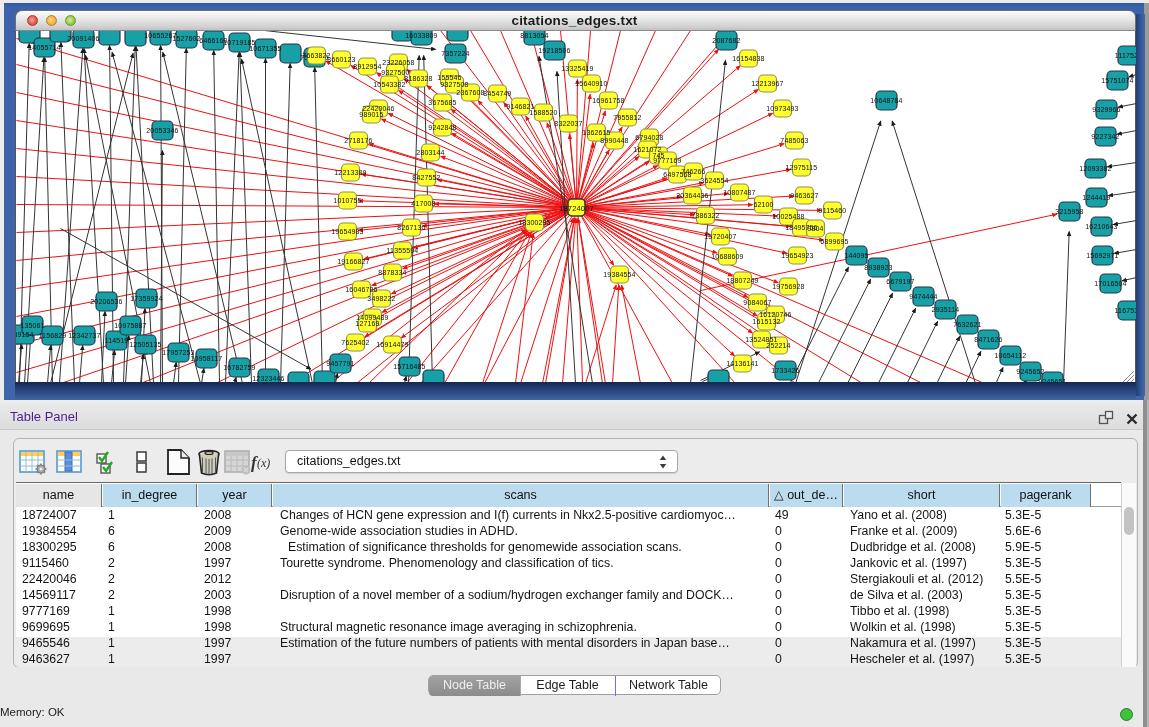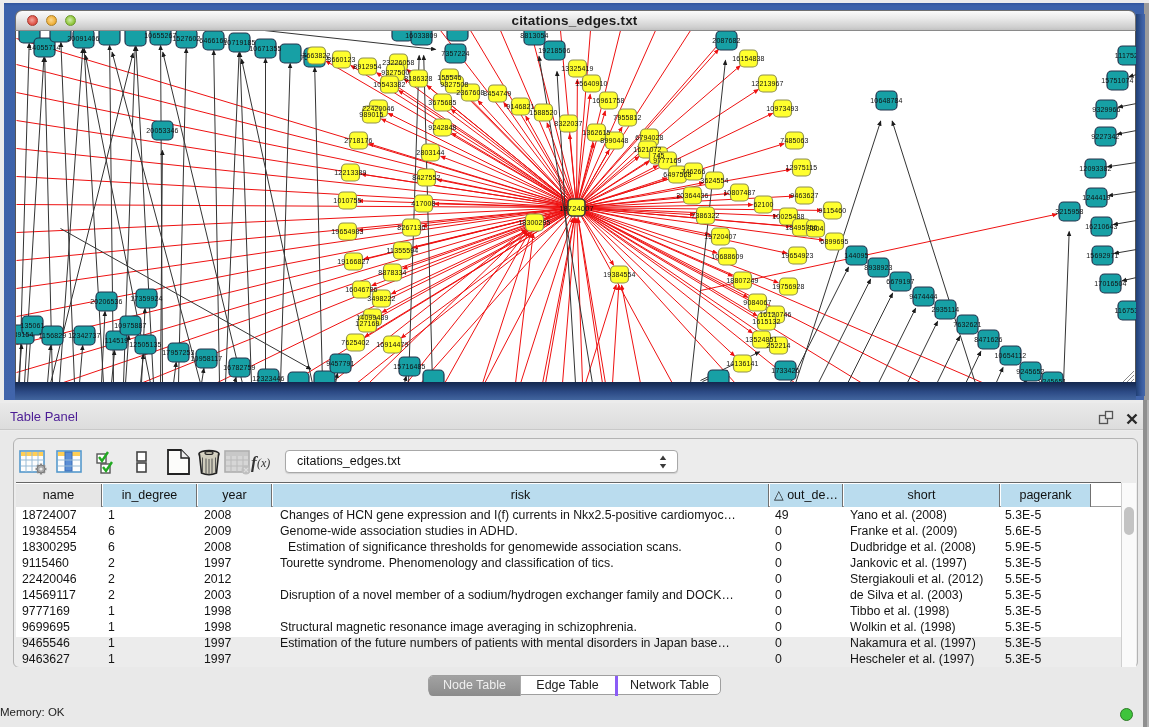--- a/index.html
+++ b/index.html
@@ -620,21 +620,21 @@
    <svg class="abs" style="right:10px;top:4px" width="8" height="14">
       <path d="M4 0.5 L7.2 5 H0.8 Z" fill="#3a3a3a"></path>
       <path d="M4 13.5 L0.8 9 H7.2 Z" fill="#3a3a3a"></path>
     </svg>
  </div>
  <div class="abs" id="table">
    <div class="abs" id="thead">
      <div class="th" style="left:0;width:86px;background:#e6e6e6">name</div>
      <div class="th" style="left:87px;width:94px">in_degree</div>
      <div class="th" style="left:182px;width:74px">year</div>
-     <div class="th" style="left:257px;width:496px">risk</div>
+     <div class="th" style="left:257px;width:496px">scans</div>
      <div class="th" style="left:754px;width:73px">△ out_de…</div>
      <div class="th" style="left:828px;width:156px">short</div>
      <div class="th" style="left:985px;width:90px">pagerank</div>
    </div>
  </div>
  <div class="tr" style="top:507px">
     <span style="left:22px">18724007</span>
     <span style="left:108px">1</span>
     <span style="left:204px">2008</span>
     <span style="left:280px">Changes of HCN gene expression and I(f) currents in Nkx2.5-positive cardiomyoc…</span>
@@ -642,21 +642,21 @@
     <span style="left:850px">Yano et al. (2008)</span>
     <span style="left:1005px">5.3E-5</span>
   </div>
 <div class="tr" style="top:523px">
     <span style="left:22px">19384554</span>
     <span style="left:108px">6</span>
     <span style="left:204px">2009</span>
     <span style="left:280px">Genome-wide association studies in ADHD.</span>
     <span style="left:775px">0</span>
     <span style="left:850px">Franke et al. (2009)</span>
-    <span style="left:1005px">5.6E-5</span>
+    <span style="left:1005px">5.6E-6</span>
   </div>
 <div class="tr" style="top:539px">
     <span style="left:22px">18300295</span>
     <span style="left:108px">6</span>
     <span style="left:204px">2008</span>
     <span style="left:288px">Estimation of significance thresholds for genomewide association scans.</span>
     <span style="left:775px">0</span>
     <span style="left:850px">Dudbridge et al. (2008)</span>
     <span style="left:1005px">5.9E-5</span>
   </div>
@@ -720,17 +720,17 @@
     <span style="left:850px">Hescheler et al. (1997)</span>
     <span style="left:1005px">5.3E-5</span>
   </div>
  <div class="abs" id="vscroll">
     <div class="abs" id="thumb"></div>
   </div>
  <div class="abs" id="tabbar"></div>
  <div class="abs" id="seg">
    <div class="sg" style="left:0;width:91px;background:linear-gradient(180deg,#a2a2a2,#8b8b8b);border-radius:4px 0 0 4px;color:#efefef">Node Table</div>
    <div class="sg" style="left:91px;width:94px;border-left:1px solid #aaa">Edge Table</div>
-   <div class="sg" style="left:186px;width:106px;border-left:3px solid #8b5cf6">Network Table</div>
+   <div class="sg" style="left:186px;width:106px;border-left:1px solid #8b5cf6">Network Table</div>
  </div>
  <div class="abs" id="mem">Memory: OK</div>
  <div class="abs" id="memdot"></div>
  <div class="abs" style="left:1143px;top:400px;width:4px;height:327px;background:#8f8f8f"></div>
  <div class="abs" style="left:1147px;top:400px;width:2px;height:327px;background:#b5b5b5"></div>
 </body></html>

